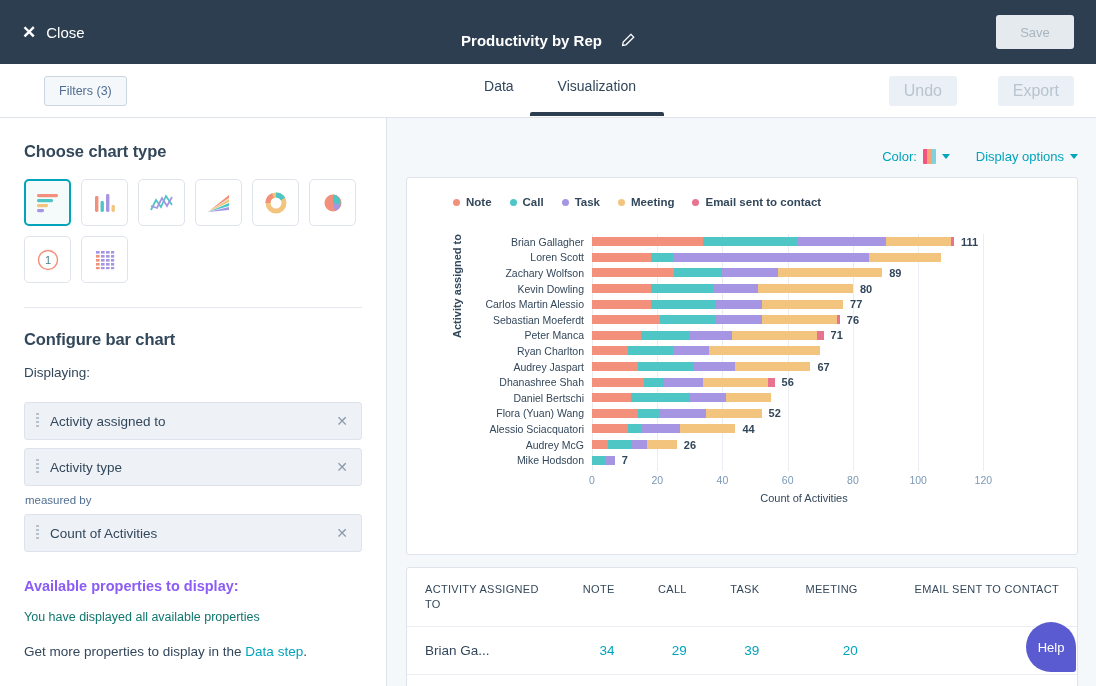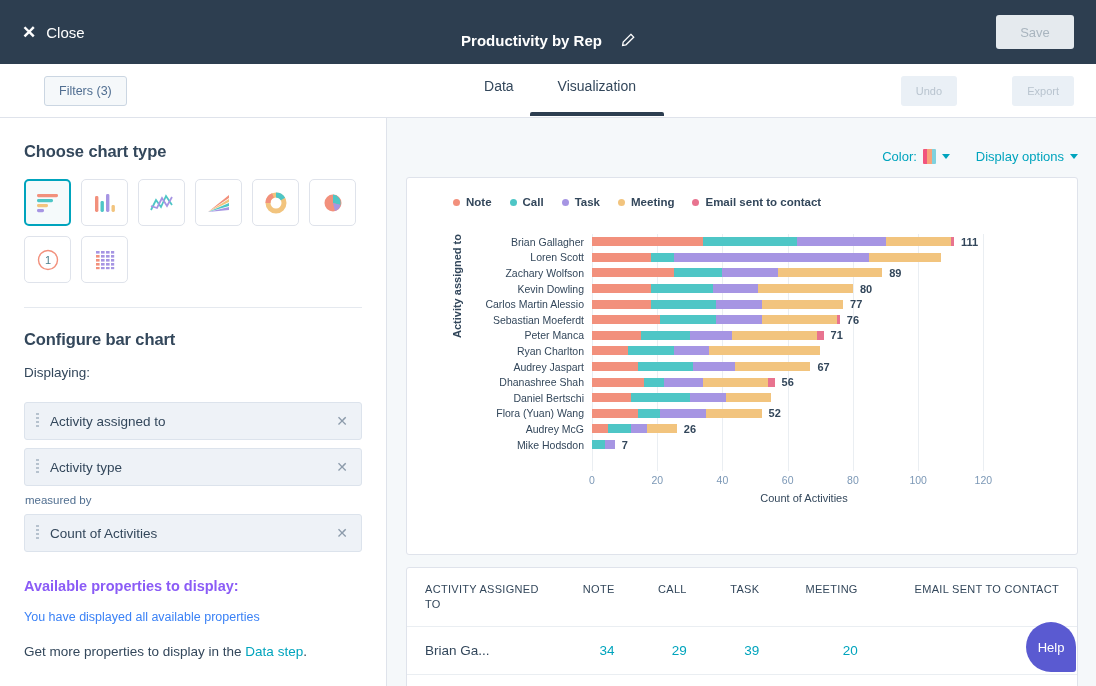--- a/index.html
+++ b/index.html
@@ -51,21 +51,21 @@
   .tab { font-size:14px; color:#33475b; cursor:pointer; position:relative;
          padding-bottom:16px; }
   .tab.active { color:#33475b; }
   .tab.active::after {
     content:""; position:absolute; left:-28px; right:-28px; bottom:-6px;
     height:4px; background:#2d3e50; border-radius:2px 2px 0 0;
   }
   .undo-btn, .export-btn {
     position:absolute; top:12px; height:30px; padding:0 15px;
     background:#eaf0f6; color:#b9c4cf; border:none; border-radius:3px;
-    font-size:11px; font-family:inherit; cursor:default;
+    font-size:16px; font-family:inherit; cursor:default;
     display:flex; align-items:center;
   }
   .undo-btn { right:139px; }
   .export-btn { right:22px; }
 
   
   .left-panel {
     position:absolute; left:0; top:118px; width:387px; height:568px;
     background:#ffffff; border-right:1px solid #dfe3eb; padding:24px;
     overflow:hidden;
@@ -83,21 +83,21 @@
   .prop-pill {
     position:relative; height:38px; background:#eef2f7; border:1px solid #dce3ec;
     border-radius:3px; display:flex; align-items:center; margin-bottom:8px;
   }
   .grip { width:3px; height:16px; margin-left:11px;
           background:repeating-linear-gradient(to bottom,#b6c2ce 0 2px,transparent 2px 4px); }
   .pill-txt { margin-left:11px; font-size:13.5px; color:#33475b; }
   .pill-x { position:absolute; right:13px; color:#8c9bab; font-size:14px; cursor:pointer; line-height:1; }
   .tiny-label { font-size:11.5px; color:#516f90; margin:4px 0 8px 1px; }
   .avail-h { font-size:14.5px; font-weight:700; color:#8b5cf6; margin-top:26px; }
-  .avail-p { font-size:12.5px; color:#3b82f6; margin-top:16px; }
+  .avail-p { font-size:12.5px; color:#0f766e; margin-top:16px; }
   .avail-q { font-size:13.5px; color:#33475b; margin-top:20px; }
   .link { color:#00a4bd; cursor:pointer; }
 
   
   .right-area { position:absolute; left:388px; top:130px; width:708px; height:568px;
                 background:#f5f8fa; padding:14px 18px 0 18px; }
   .ctrl-row { display:flex; justify-content:flex-end; align-items:center; gap:26px; height:24px; }
   .ctrl { font-size:13px; color:#00a4bd; cursor:pointer; display:flex; align-items:center; gap:6px; }
   .swatch { width:13px; height:15px; border-radius:1px;
             background:linear-gradient(to right,#f2547d 0 33%,#f8a37a 33% 66%,#7fd1de 66% 100%); }
@@ -452,20 +452,30 @@
               </div>
             </div>
             <div class="row">
               <div class="rname">Flora (Yuan) Wang</div>
               <div class="bars">
                 <div class="seg" style="width: 45.6615px; background: rgb(242, 144, 124);"></div>
                 <div class="seg" style="width: 22.8308px; background: rgb(78, 198, 198);"></div>
                 <div class="seg" style="width: 45.6615px; background: rgb(166, 149, 227);"></div>
                 <div class="seg" style="width: 55.4462px; background: rgb(242, 196, 126);"></div>
                 <div class="bval">52</div>
+              </div>
+            </div>
+            <div class="row">
+              <div class="rname">Alessio Sciacquatori</div>
+              <div class="bars">
+                <div class="seg" style="width: 35.8769px; background: rgb(242, 144, 124);"></div>
+                <div class="seg" style="width: 13.0462px; background: rgb(78, 198, 198);"></div>
+                <div class="seg" style="width: 39.1385px; background: rgb(166, 149, 227);"></div>
+                <div class="seg" style="width: 55.4462px; background: rgb(242, 196, 126);"></div>
+                <div class="bval">44</div>
               </div>
             </div>
             <div class="row">
               <div class="rname">Audrey McG</div>
               <div class="bars">
                 <div class="seg" style="width: 16.3077px; background: rgb(242, 144, 124);"></div>
                 <div class="seg" style="width: 22.8308px; background: rgb(78, 198, 198);"></div>
                 <div class="seg" style="width: 16.3077px; background: rgb(166, 149, 227);"></div>
                 <div class="seg" style="width: 29.3538px; background: rgb(242, 196, 126);"></div>
                 <div class="bval">26</div>

